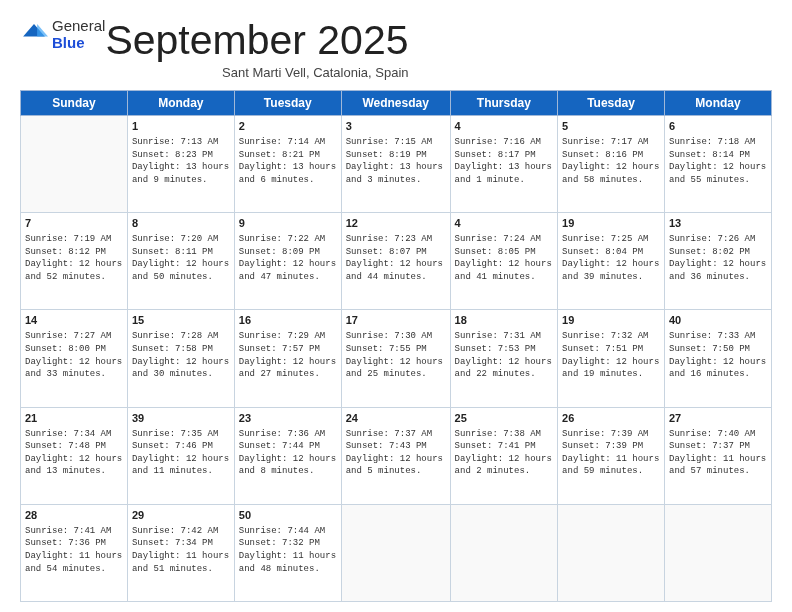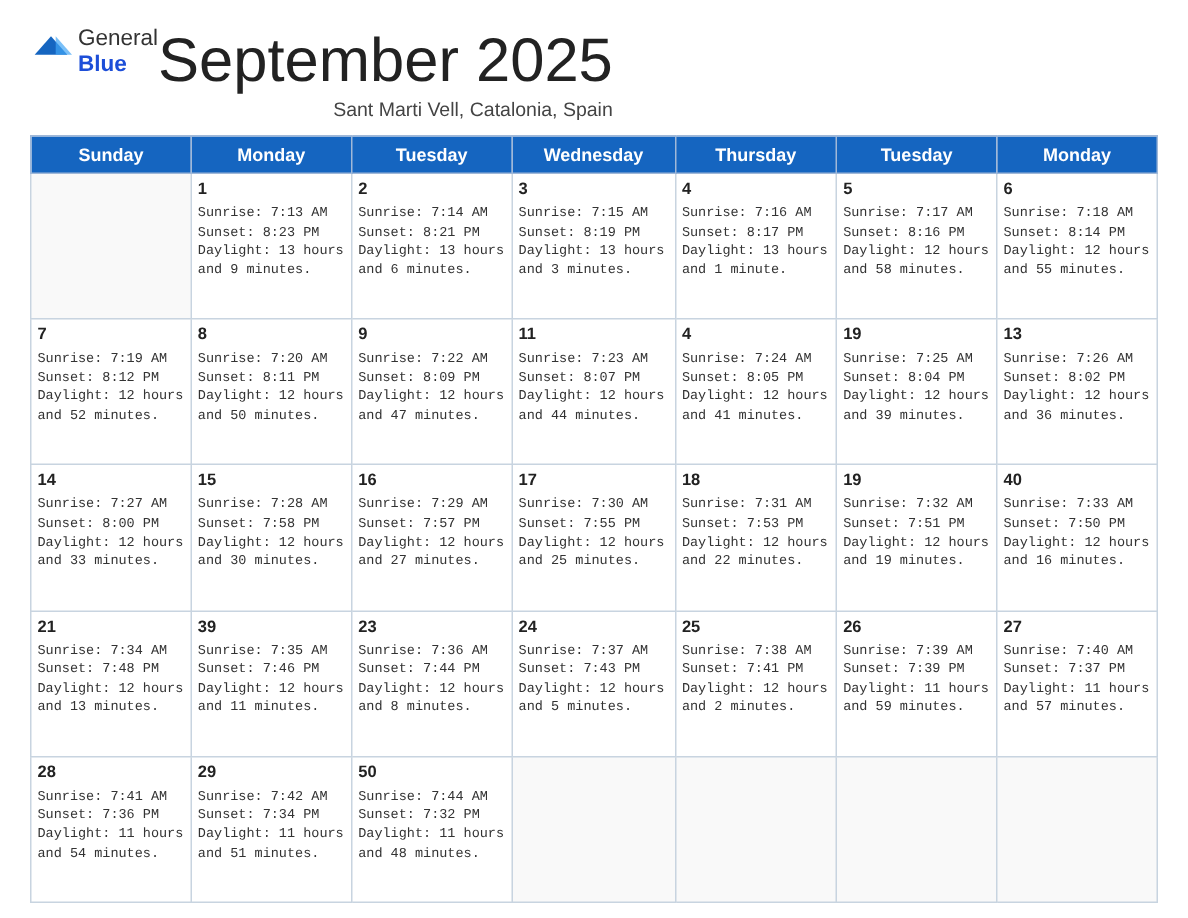--- a/index.html
+++ b/index.html
@@ -173,21 +173,21 @@
           </td>
           <td>
             <span class="day-number">8</span>
             <div class="cell-text">Sunrise: 7:20 AM<br>Sunset: 8:11 PM<br>Daylight: 12 hours and 50 minutes.</div>
           </td>
           <td>
             <span class="day-number">9</span>
             <div class="cell-text">Sunrise: 7:22 AM<br>Sunset: 8:09 PM<br>Daylight: 12 hours and 47 minutes.</div>
           </td>
           <td>
-            <span class="day-number">11</span>
+            <span class="day-number">12</span>
             <div class="cell-text">Sunrise: 7:23 AM<br>Sunset: 8:07 PM<br>Daylight: 12 hours and 44 minutes.</div>
           </td>
           <td>
             <span class="day-number">4</span>
             <div class="cell-text">Sunrise: 7:24 AM<br>Sunset: 8:05 PM<br>Daylight: 12 hours and 41 minutes.</div>
           </td>
           <td>
             <span class="day-number">19</span>
             <div class="cell-text">Sunrise: 7:25 AM<br>Sunset: 8:04 PM<br>Daylight: 12 hours and 39 minutes.</div>
           </td>

